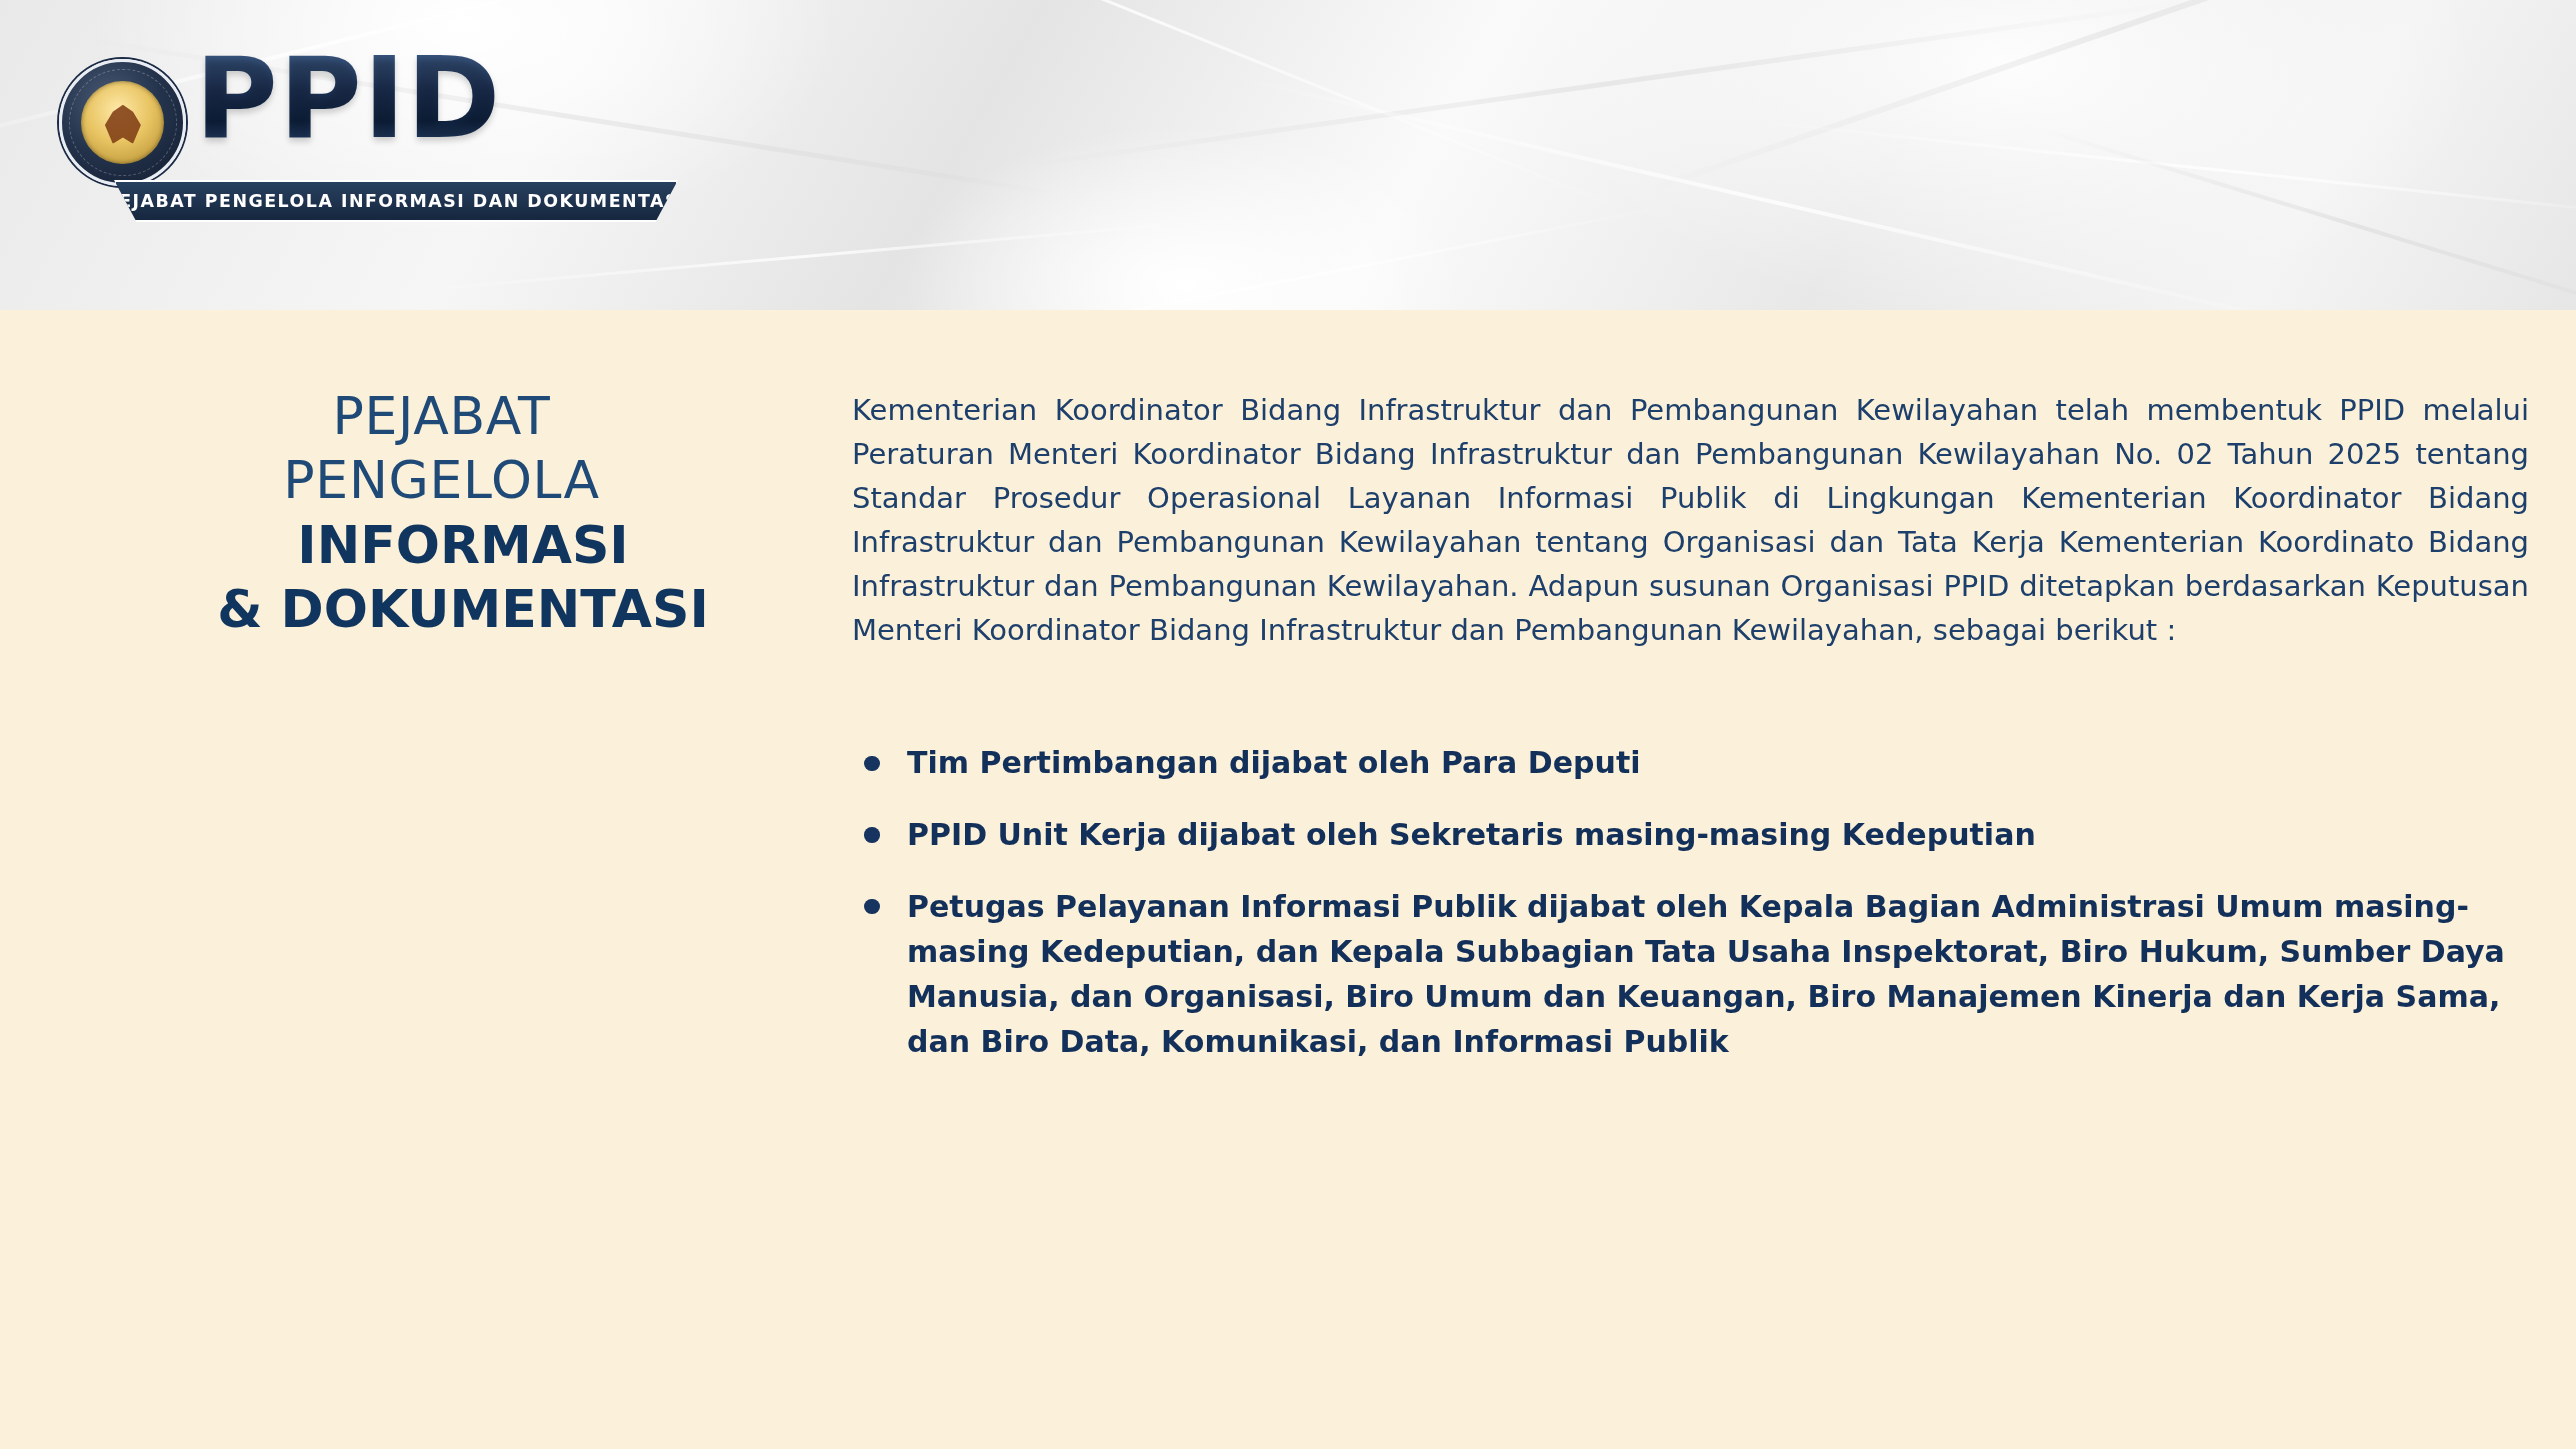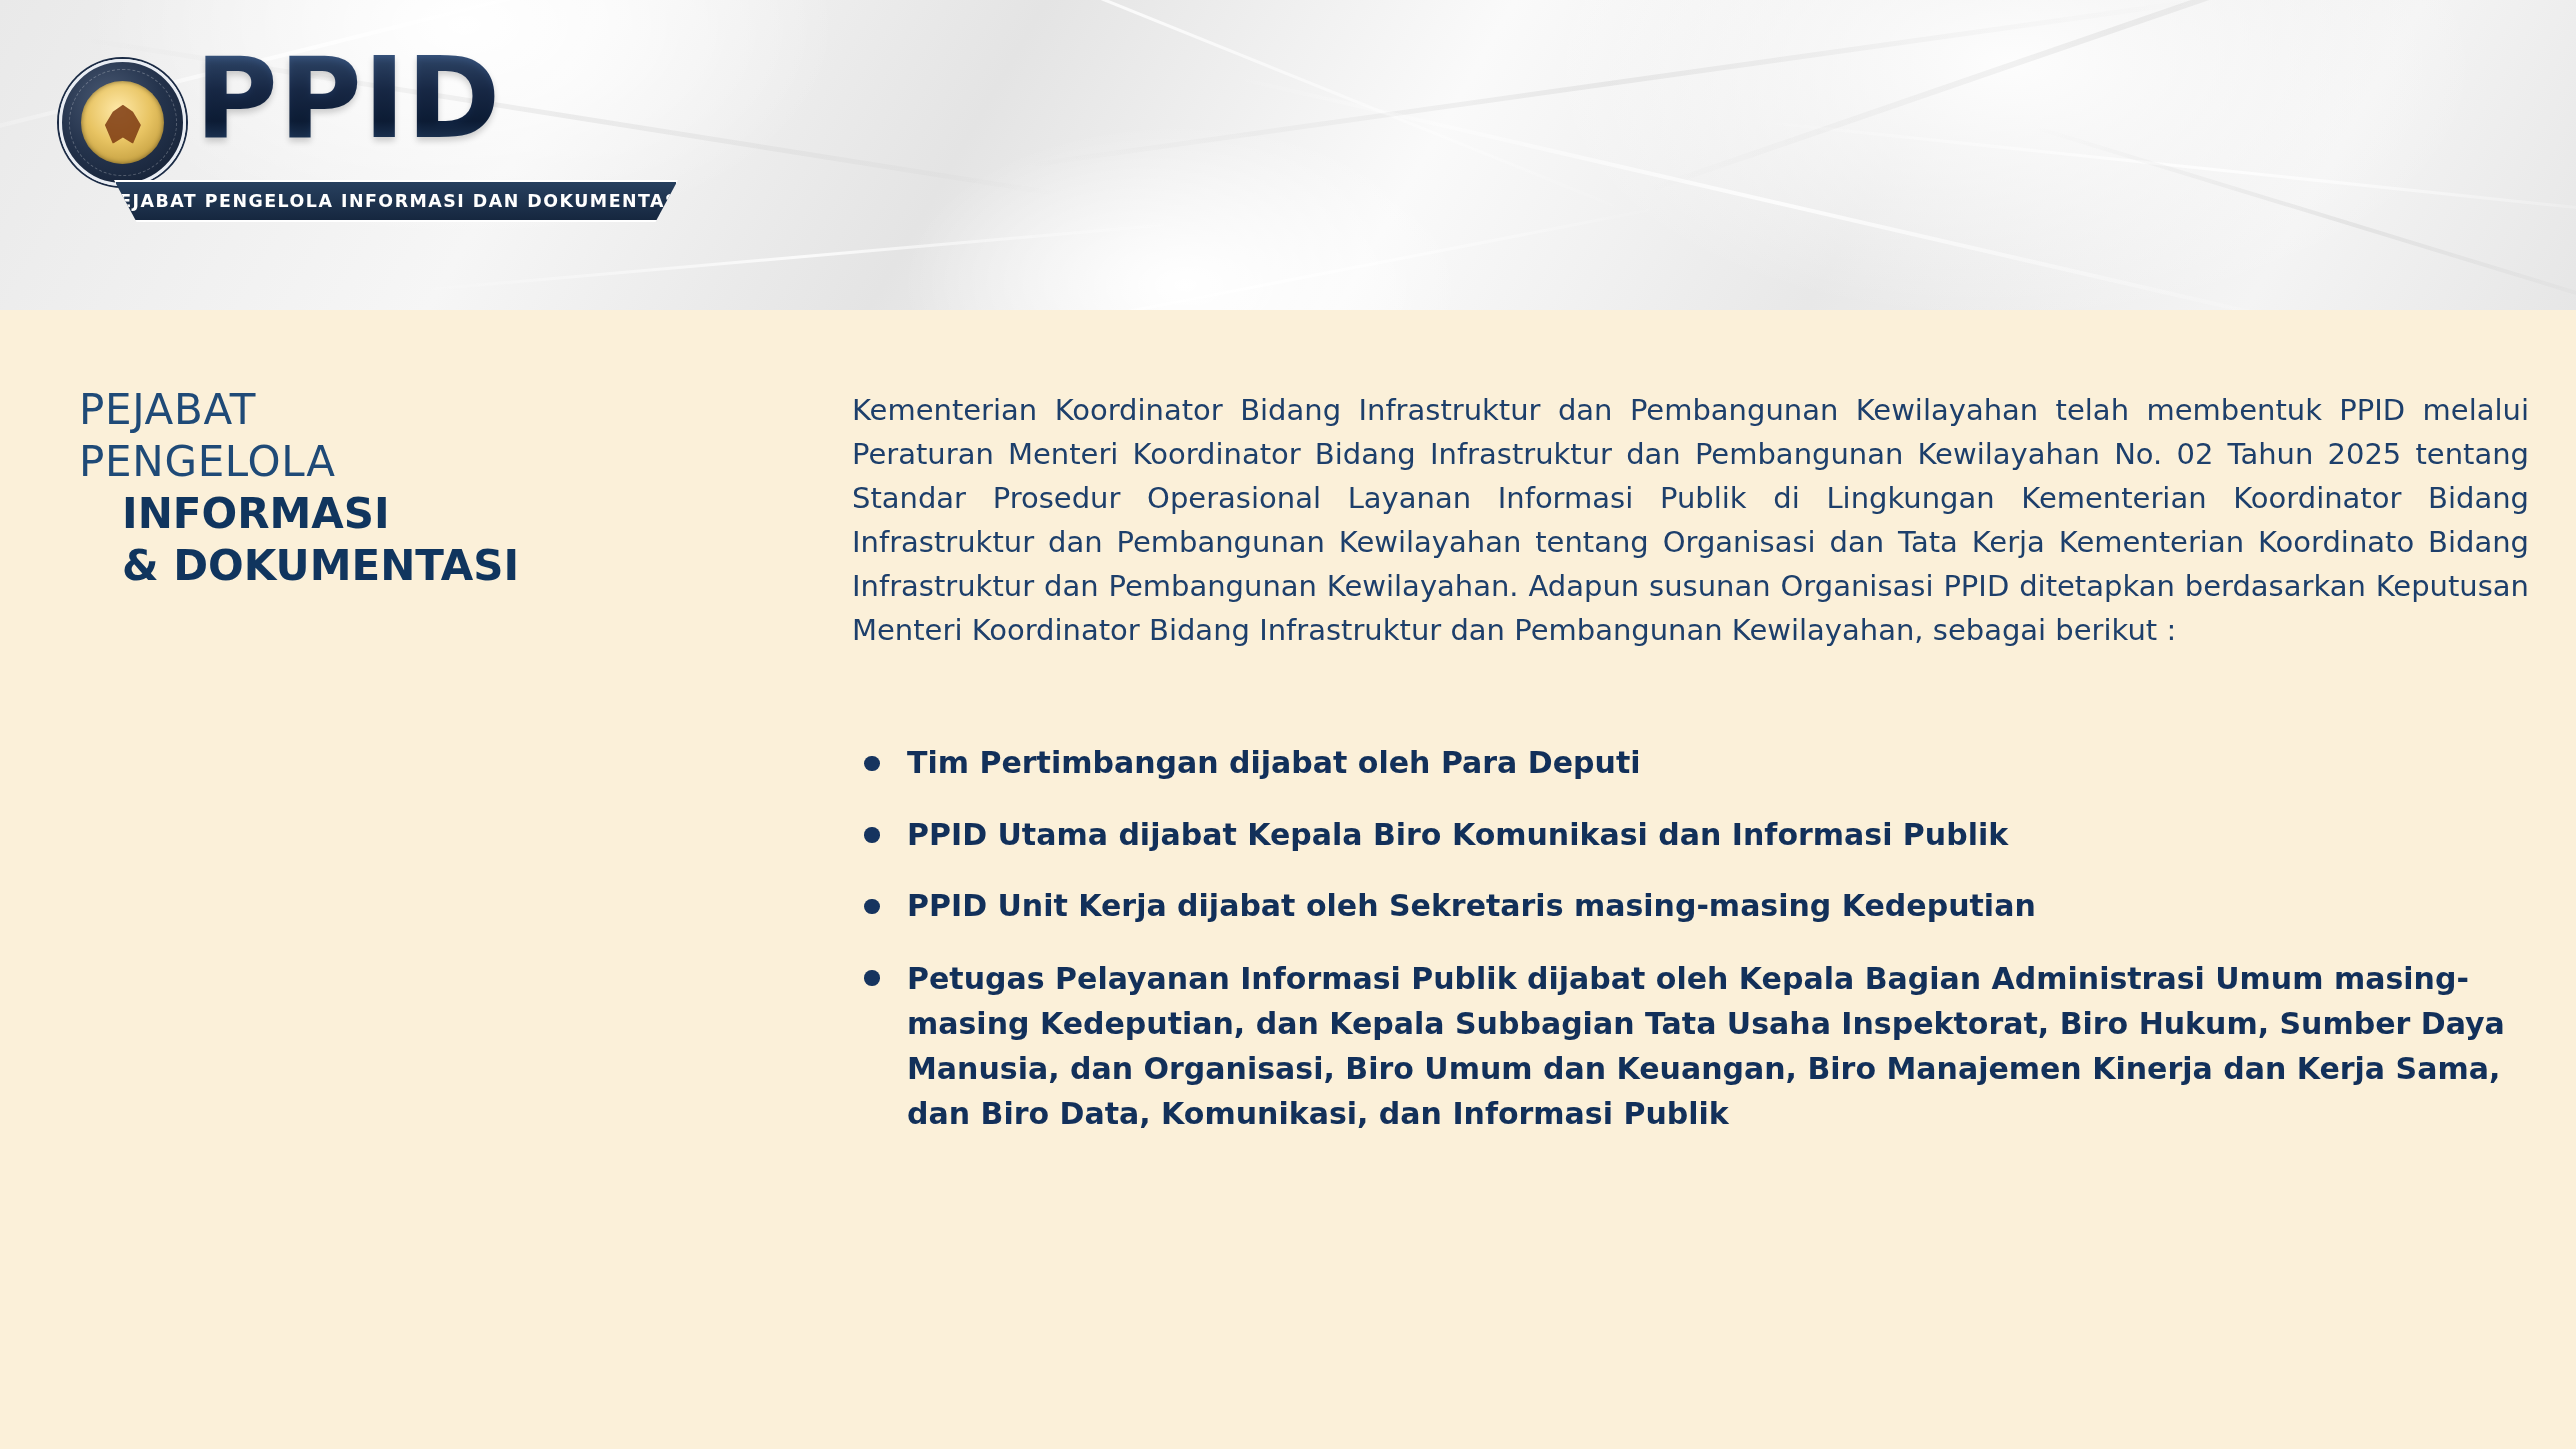--- a/index.html
+++ b/index.html
@@ -156,24 +156,25 @@
   .left-title {
     position: absolute;
     left: 79px;
     top: 74px;
     width: 725px;
     color: #1b3a63;
     font-family: "DejaVu Sans", sans-serif;
     line-height: 1.24;
   }
   .left-title .lt-line {
-    font-size: 42px;
+    font-size: 52px;
     font-weight: normal;
     letter-spacing: 0.7px;
     color: #1f4a77;
+    text-align: center;
   }
   .left-title .lt-line.bold {
     font-weight: bold;
     color: #10355e;
     letter-spacing: 0px;
     margin-left: 43px;
   }
 
   .paragraph {
     position: absolute;
@@ -259,24 +260,20 @@
     <div class="lt-line bold">INFORMASI</div>
     <div class="lt-line bold">&amp; DOKUMENTASI</div>
   </div>
 
   <div class="paragraph">Kementerian Koordinator Bidang Infrastruktur dan Pembangunan Kewilayahan telah membentuk PPID melalui Peraturan Menteri Koordinator Bidang Infrastruktur dan Pembangunan Kewilayahan No. 02 Tahun 2025 tentang Standar Prosedur Operasional Layanan Informasi Publik di Lingkungan Kementerian Koordinator Bidang Infrastruktur dan Pembangunan Kewilayahan tentang Organisasi dan Tata Kerja Kementerian Koordinato Bidang  Infrastruktur dan Pembangunan Kewilayahan. Adapun susunan Organisasi PPID ditetapkan berdasarkan Keputusan Menteri Koordinator Bidang Infrastruktur dan Pembangunan Kewilayahan, sebagai berikut :</div>
 
   <ul class="bullets">
     <li>
       <span class="dot"></span>
       <span>Tim Pertimbangan dijabat oleh Para Deputi</span>
-    </li>
-    <li>
-      <span class="dot"></span>
-      <span>PPID Utama dijabat Kepala Biro Komunikasi dan Informasi Publik</span>
     </li>
     <li>
       <span class="dot"></span>
       <span>PPID Unit Kerja dijabat oleh Sekretaris masing-masing Kedeputian</span>
     </li>
     <li class="multiline">
       <span class="dot"></span>
       <span>Petugas Pelayanan Informasi Publik dijabat oleh Kepala Bagian Administrasi Umum masing-masing Kedeputian, dan Kepala Subbagian Tata Usaha Inspektorat, Biro Hukum, Sumber Daya Manusia, dan Organisasi, Biro Umum dan Keuangan, Biro Manajemen Kinerja dan Kerja Sama, dan Biro Data, Komunikasi, dan Informasi Publik</span>
     </li>
   </ul>

